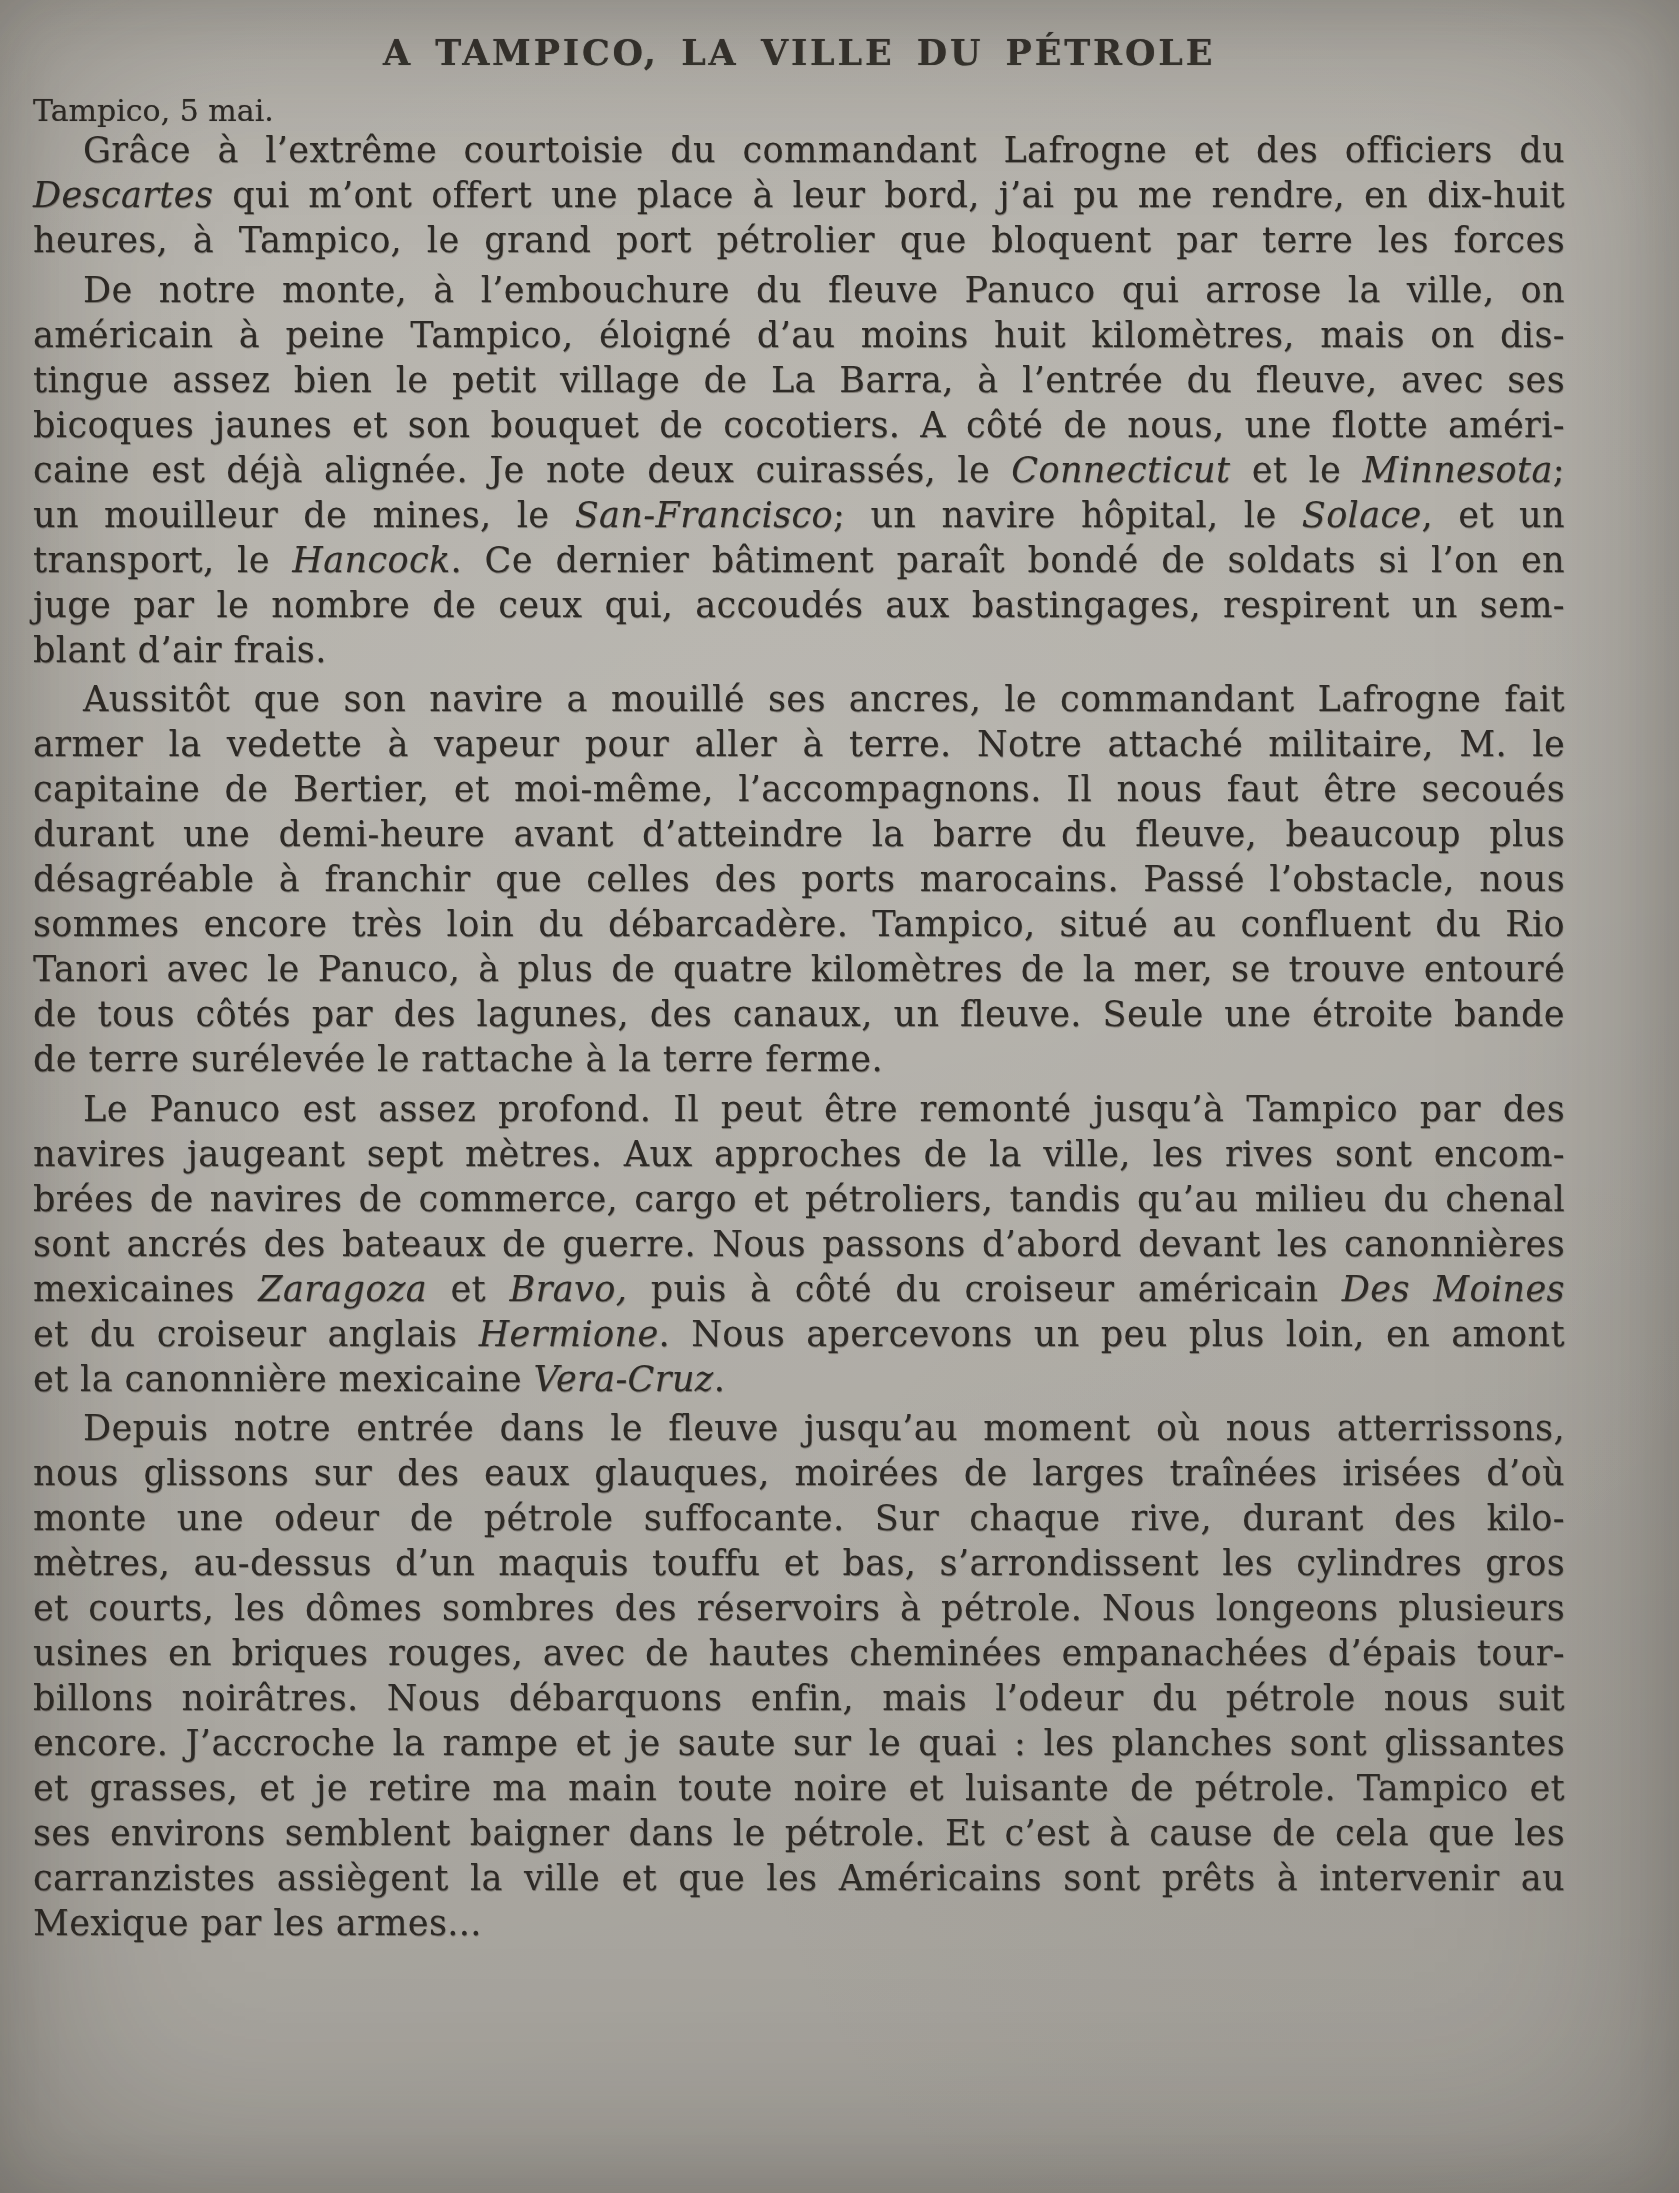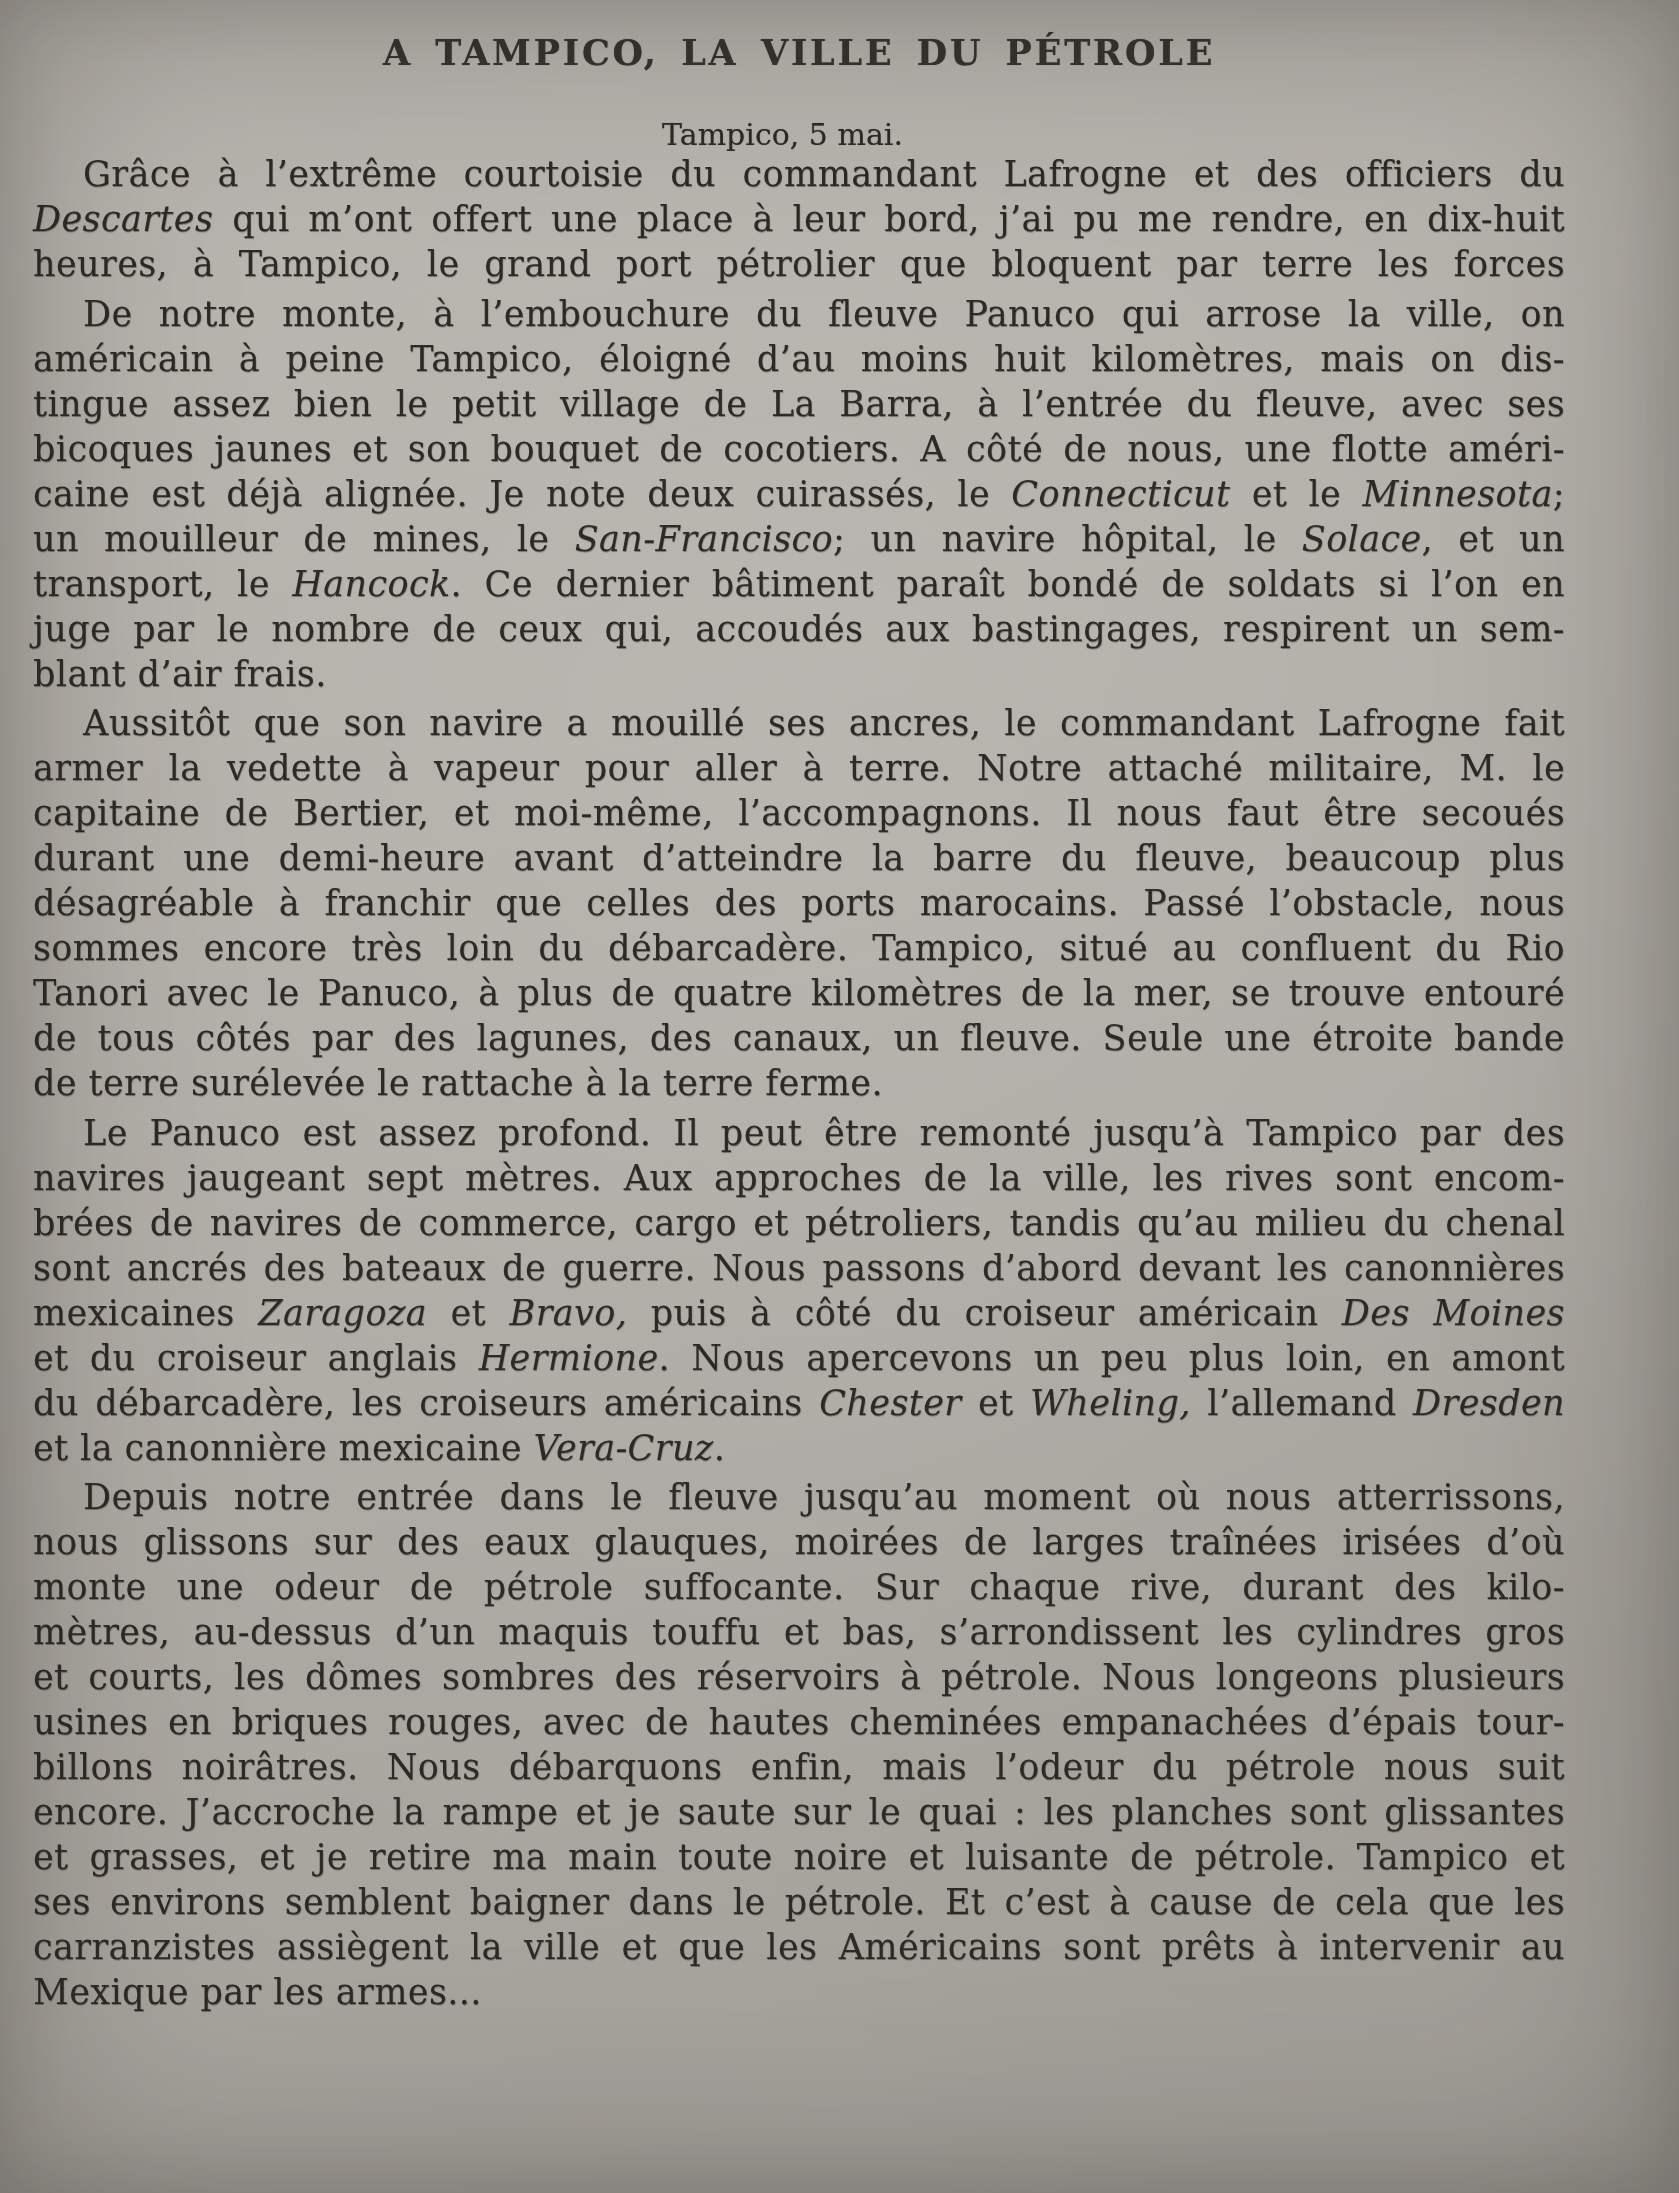--- a/index.html
+++ b/index.html
@@ -38,22 +38,22 @@
     margin: 8px;
     font-size: 35px;
     font-weight: bold;
     text-align: center;
     letter-spacing: 2.8px;
     word-spacing: 7.4px;
     color: #36332e;
     text-shadow: 0 0 0.9px rgba(54,49,43,0.65);
   }
   .dateline {
-    margin-top: 44px;
-    text-align: center;
+    margin-top: 20px;
+    text-align: left;
     padding-right: 33px;
     font-size: 30px;
     text-shadow: 0 0 0.9px rgba(54,49,43,0.55);
   }
   .body-text {
     font-size: 35px;
     line-height: 45px;
     letter-spacing: 0.4px;
     text-shadow: 0.5px 0.6px 0.7px rgba(48,42,36,0.45);
   }
@@ -102,21 +102,20 @@
           <div class="line"><span class="run">de tous côtés par des lagunes, des canaux, un fleuve. Seule une étroite bande</span></div>
           <div class="line last"><span class="run">de terre surélevée le rattache à la terre ferme.</span></div>
         </div>
         <div class="paragraph">
           <div class="line first"><span class="run">Le Panuco est assez profond. Il peut être remonté jusqu’à Tampico par des</span></div>
           <div class="line"><span class="run">navires jaugeant sept mètres. Aux approches de la ville, les rives sont encom-</span></div>
           <div class="line"><span class="run">brées de navires de commerce, cargo et pétroliers, tandis qu’au milieu du chenal</span></div>
           <div class="line"><span class="run">sont ancrés des bateaux de guerre. Nous passons d’abord devant les canonnières</span></div>
           <div class="line"><span class="run">mexicaines </span><span class="run it">Zaragoza</span><span class="run"> et </span><span class="run it">Bravo,</span><span class="run"> puis à côté du croiseur américain </span><span class="run it">Des Moines</span></div>
           <div class="line"><span class="run">et du croiseur anglais </span><span class="run it">Hermione</span><span class="run">. Nous apercevons un peu plus loin, en amont</span></div>
-          <div class="line"><span class="run">du débarcadère, les croiseurs américains </span><span class="run it">Chester</span><span class="run"> et </span><span class="run it">Wheling,</span><span class="run"> l’allemand </span><span class="run it">Dresden</span></div>
           <div class="line last"><span class="run">et la canonnière mexicaine </span><span class="run it">Vera-Cruz</span><span class="run">.</span></div>
         </div>
         <div class="paragraph">
           <div class="line first"><span class="run">Depuis notre entrée dans le fleuve jusqu’au moment où nous atterrissons,</span></div>
           <div class="line"><span class="run">nous glissons sur des eaux glauques, moirées de larges traînées irisées d’où</span></div>
           <div class="line"><span class="run">monte une odeur de pétrole suffocante. Sur chaque rive, durant des kilo-</span></div>
           <div class="line"><span class="run">mètres, au-dessus d’un maquis touffu et bas, s’arrondissent les cylindres gros</span></div>
           <div class="line"><span class="run">et courts, les dômes sombres des réservoirs à pétrole. Nous longeons plusieurs</span></div>
           <div class="line"><span class="run">usines en briques rouges, avec de hautes cheminées empanachées d’épais tour-</span></div>
           <div class="line"><span class="run">billons noirâtres. Nous débarquons enfin, mais l’odeur du pétrole nous suit</span></div>

